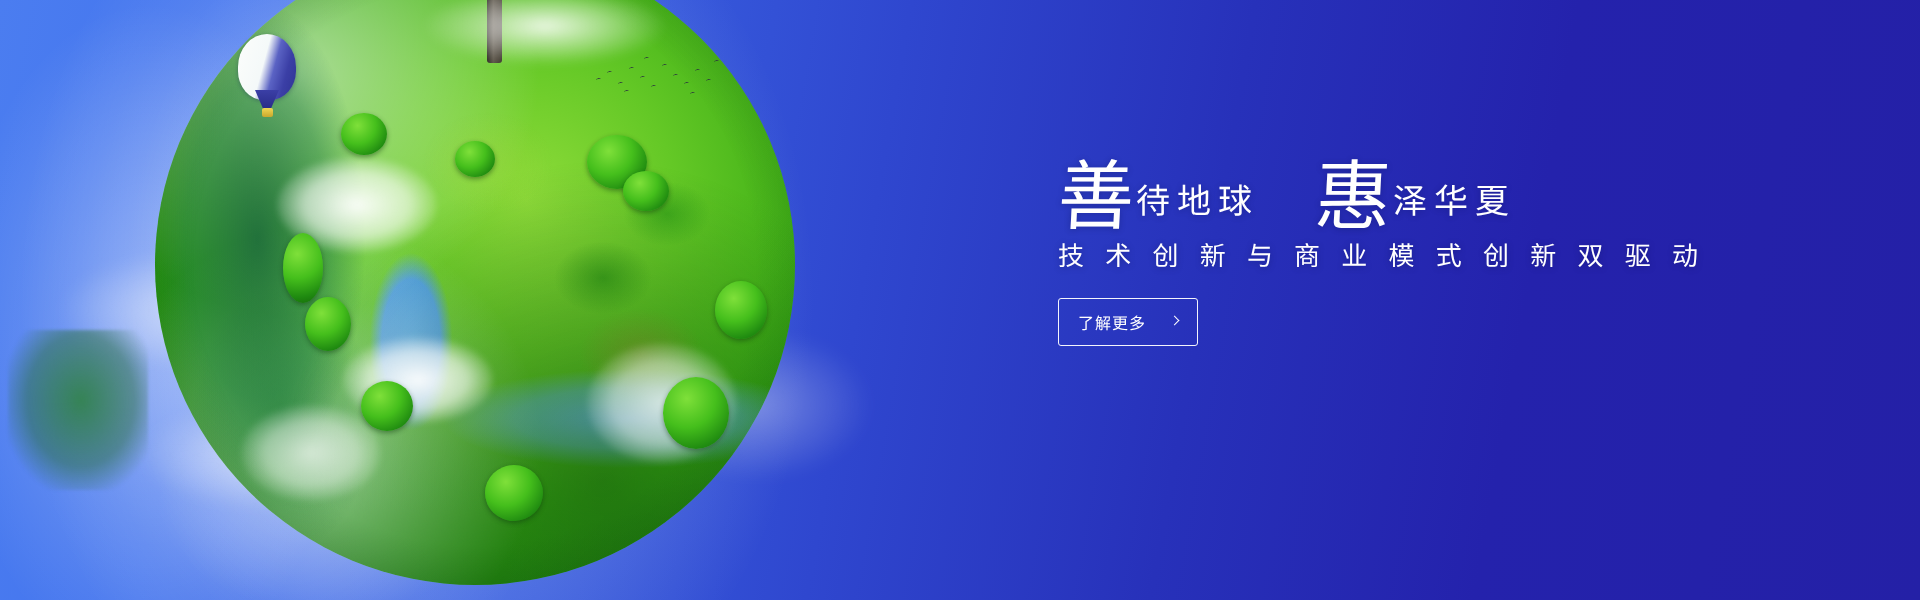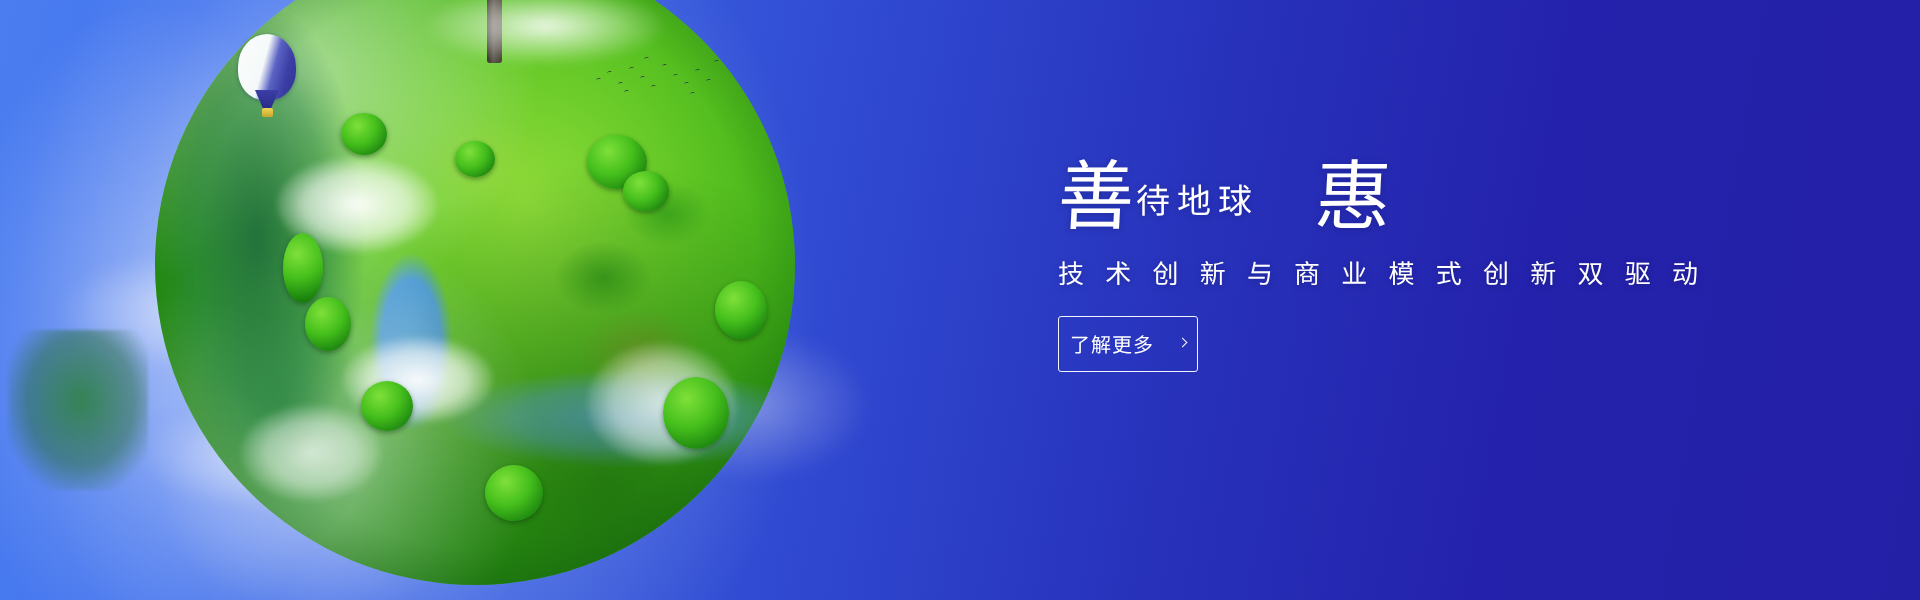--- a/index.html
+++ b/index.html
@@ -161,36 +161,36 @@
   }
   .hl-small {
     font-family:"DejaVu Serif","Liberation Serif",serif;
     font-size:34px; line-height:1; font-weight:400;
     letter-spacing:7px; padding-bottom:14px;margin-top:23px;
   }
   .hl-gap { width:56px; flex:0 0 56px; }
 
   .subtitle {
     font-size:26px; font-weight:400; letter-spacing:7px;
-    line-height:1.25; white-space:nowrap; margin-top:26px;
+    line-height:1.25; white-space:nowrap; margin-top:8px;
     text-shadow:0 1px 6px rgba(10,18,70,.35);
   }
 
   .desc {
     font-size:18px; font-weight:400; letter-spacing:.4px;
     line-height:1.4; white-space:nowrap; margin-top:16px; color:#f2f4ff;
     text-shadow:0 1px 5px rgba(10,18,70,.35);
   }
 
   .cta {
     display:inline-flex; align-items:center; justify-content:center; gap:25px;
-    margin-top:25px; width:140px; height:56px;
+    margin-top:25px; width:140px; height:48px;
     border:1px solid rgba(255,255,255,.95); border-radius:3px;
     background:transparent; color:#fff;
-    font-size:20px; letter-spacing:1px; cursor:pointer;
+    font-size:16px; letter-spacing:1px; cursor:pointer;
     font-family:"Liberation Sans","DejaVu Sans",sans-serif;
   }
   .cta .chev {
     display:inline-block; width:7px; height:7px;
     border-top:1.4px solid #fff; border-right:1.4px solid #fff;
     transform:rotate(45deg); position:relative; top:-1px;
   }
 </style>
 </head>
 <body>
@@ -252,20 +252,21 @@
     <i style="left:96px; top:40px;"></i>
   </div>
 
   <div class="copy">
 
     <div class="headline">
       <span class="hl-big">善</span>
       <span class="hl-small">待地球</span>
       <span class="hl-gap"></span>
       <span class="hl-big">惠</span>
+      <span class="hl-small">泽华夏</span>
     </div>
 
     <div class="subtitle">技 术 创 新 与 商 业 模 式 创 新 双 驱 动</div>
 
 
     <button class="cta">
       <span>了解更多</span>
       <span class="chev"></span>
     </button>
 

